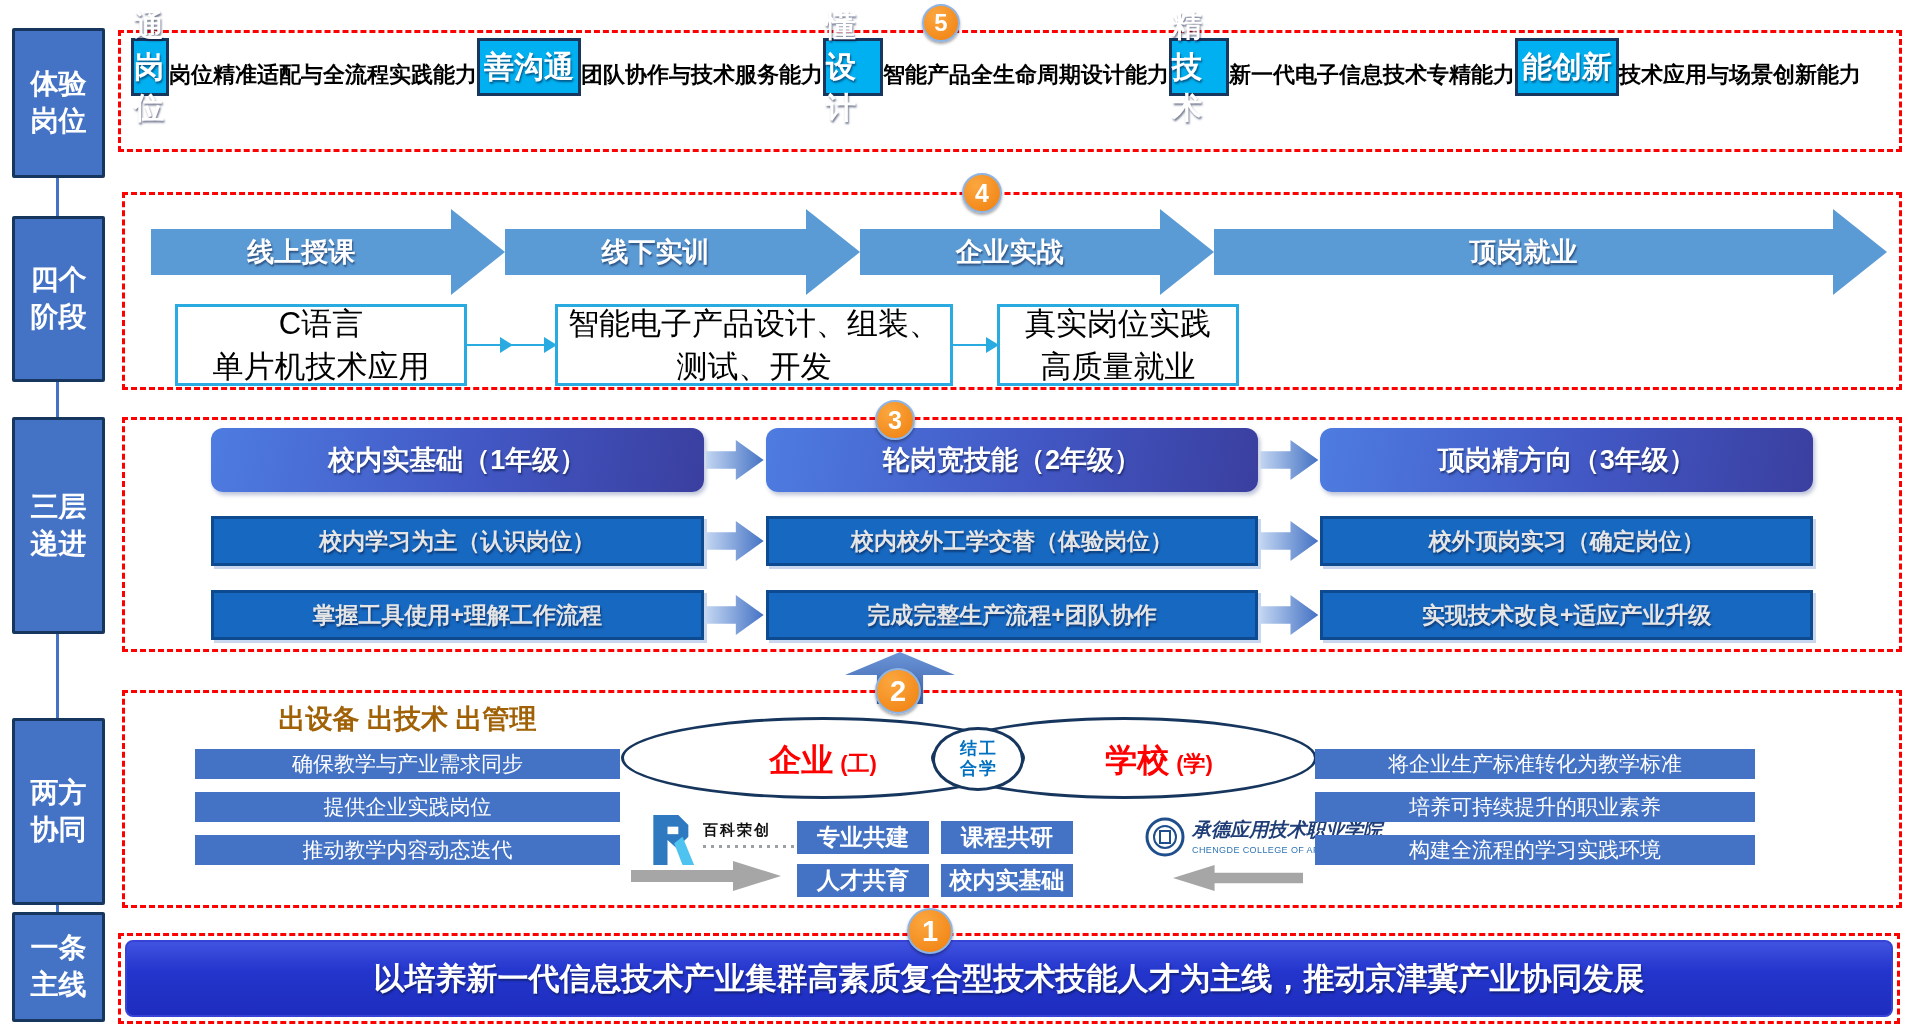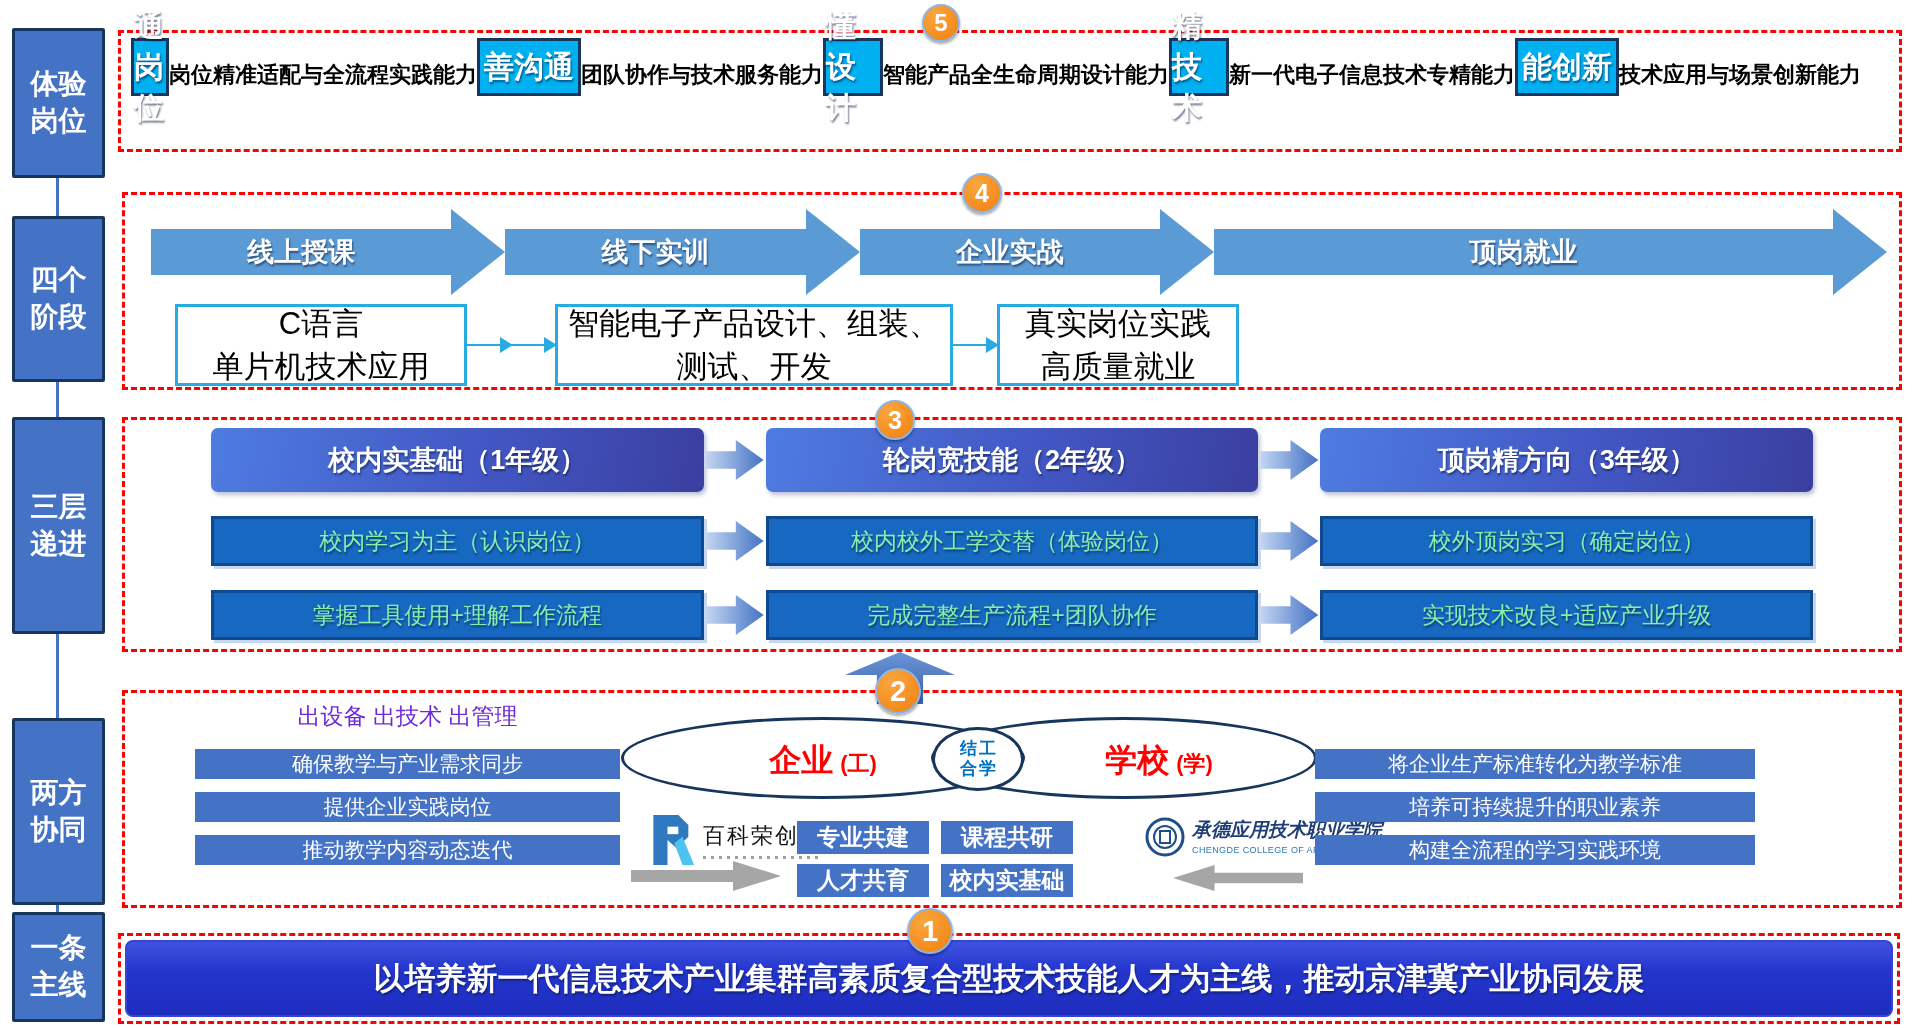--- a/index.html
+++ b/index.html
@@ -37,50 +37,50 @@
   .det-box{height:82px;background:#fff;border:3px solid #29ABE2;box-sizing:border-box;
            display:flex;flex-direction:column;align-items:center;justify-content:center;
            font-size:31px;color:#000;line-height:1.4;text-align:center;}
   .mini-arrow{position:relative;width:44px;height:2px;background:#29ABE2;flex:none;}
   .mini-arrow::after{content:"";position:absolute;right:-2px;top:-7px;width:0;height:0;
            border-left:13px solid #29ABE2;border-top:8px solid transparent;border-bottom:8px solid transparent;}
 
   
   .grid3{display:grid;grid-template-columns:1fr 62px 1fr 62px 1fr;grid-template-rows:64px 50px 50px;
          row-gap:24px;padding:8px 86px 0;}
-  .lay1{background:linear-gradient(100deg,#4E7CE0 0%,#4257C4 55%,#3A3F9F 100%);border-radius:7px;
+  .lay1{background:linear-gradient(100deg,#4E7CE0 0%,#4257C4 55%,#3A3F9F 100%);border-radius:12px;
         box-shadow:2px 3px 4px rgba(60,80,140,.35);display:flex;align-items:center;justify-content:center;
         color:#fff;font-weight:bold;font-size:27px;}
   .lay2{background:#1668C0;border:3px solid #0D4A8F;box-sizing:border-box;box-shadow:3px 3px 0 #C9D7EE;
-        display:flex;align-items:center;justify-content:center;color:#86efac;font-weight:normal;font-size:23px;}
+        display:flex;align-items:center;justify-content:center;color:#e5e5e5;font-weight:bold;font-size:23px;}
   .barrow{width:58px;height:40px;align-self:center;justify-self:center;
         background:linear-gradient(90deg,#C3D6F2,#4472C4);
         clip-path:polygon(0 28%,52% 28%,52% 0,100% 50%,52% 100%,52% 72%,0 72%);}
 
   
   .up-arrow{position:absolute;left:845px;top:652px;width:110px;height:52px;z-index:5;
         background:linear-gradient(180deg,#6C95D8,#3A62A8);
         clip-path:polygon(50% 0,100% 44%,71% 44%,71% 100%,29% 100%,29% 44%,0 44%);}
 
   
-  .c-head{position:absolute;font-weight:normal;font-size:23px;color:#6d28d9;text-align:center;white-space:nowrap;}
+  .c-head{position:absolute;font-weight:bold;font-size:27px;color:#a16207;text-align:center;white-space:nowrap;}
   .c-bars{position:absolute;}
   .c-bar{height:30px;background:#4472C4;margin-bottom:13px;display:flex;align-items:center;justify-content:center;
          color:#fff;font-size:21px;}
   .venn{position:absolute;left:496px;top:20px;width:700px;height:100px;}
   .ellipse{position:absolute;top:4px;height:82px;border:3px solid #17365D;border-radius:50%;box-sizing:border-box;}
   .lens{position:absolute;left:311px;top:14px;width:92px;height:64px;border:3px solid #17365D;border-radius:50%;
         box-sizing:border-box;background:#fff;display:flex;align-items:center;justify-content:center;}
   .lens-grid{display:grid;grid-template-columns:19px 19px;line-height:1.15;
         color:#0070C0;font-weight:bold;font-size:17px;text-align:center;}
   .venn-label{position:absolute;top:26px;width:220px;display:flex;align-items:baseline;justify-content:center;gap:7px;}
   .venn-main{color:#FF0000;font-weight:bold;font-size:32px;}
   .venn-sub{color:#FF0000;font-weight:bold;font-size:22px;}
   .logo-bkrc{position:absolute;left:520px;top:120px;display:flex;align-items:flex-start;gap:8px;}
-  .bkrc-name{font-weight:normal;font-size:22px;color:#111;margin-top:8px;letter-spacing:2px;}
+  .bkrc-name{font-weight:bold;font-size:15px;color:#111;margin-top:8px;letter-spacing:2px;}
   .bkrc-strip{height:3px;width:118px;margin-top:5px;
         background:repeating-linear-gradient(90deg,#9aa0a6 0 3px,transparent 3px 8px);}
   .gray-r{position:absolute;left:506px;top:168px;width:150px;height:30px;background:#A6A6A6;
         clip-path:polygon(0 30%,68% 30%,68% 0,100% 50%,68% 100%,68% 70%,0 70%);}
   .gray-l{position:absolute;left:1048px;top:172px;width:130px;height:26px;background:#A6A6A6;
         clip-path:polygon(100% 30%,32% 30%,32% 0,0 50%,32% 100%,32% 70%,100% 70%);}
   .joint{position:absolute;left:672px;top:128px;display:grid;grid-template-columns:132px 132px;gap:10px 12px;}
   .jbox{height:33px;background:#4472C4;display:flex;align-items:center;justify-content:center;
         color:#fff;font-weight:bold;font-size:23px;}
   .logo-cdat{position:absolute;left:1020px;top:124px;display:flex;align-items:flex-start;gap:7px;}

